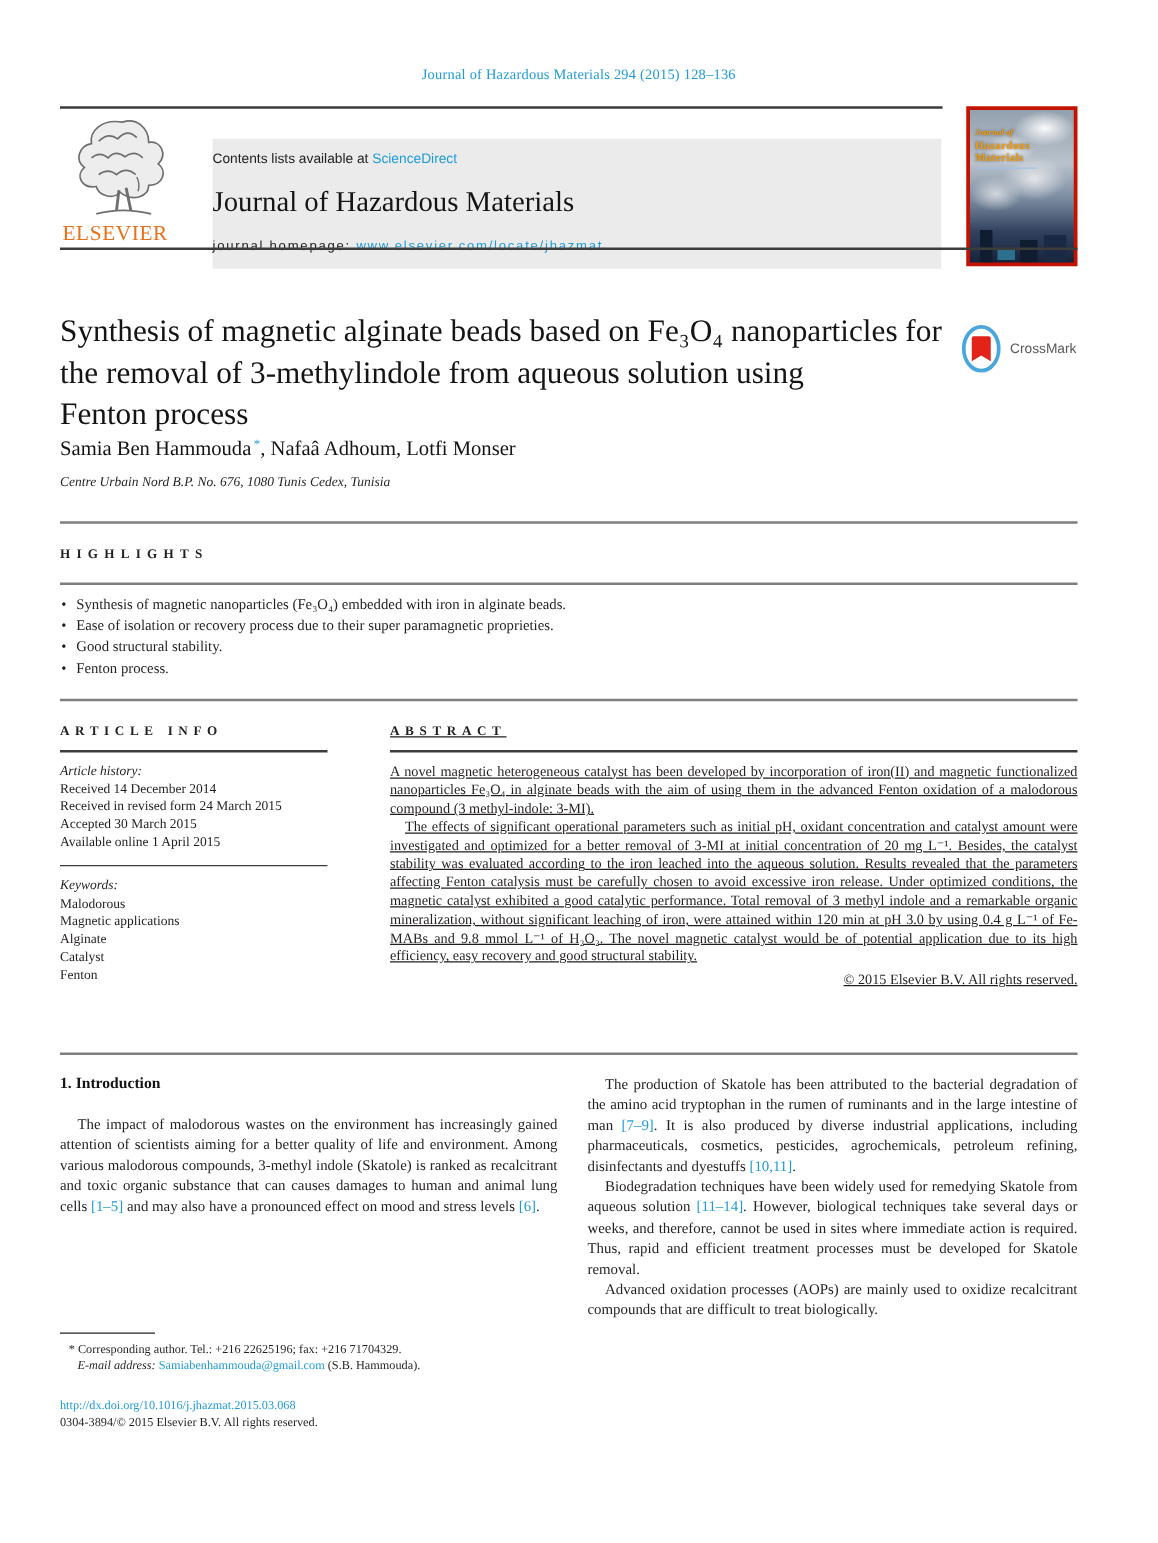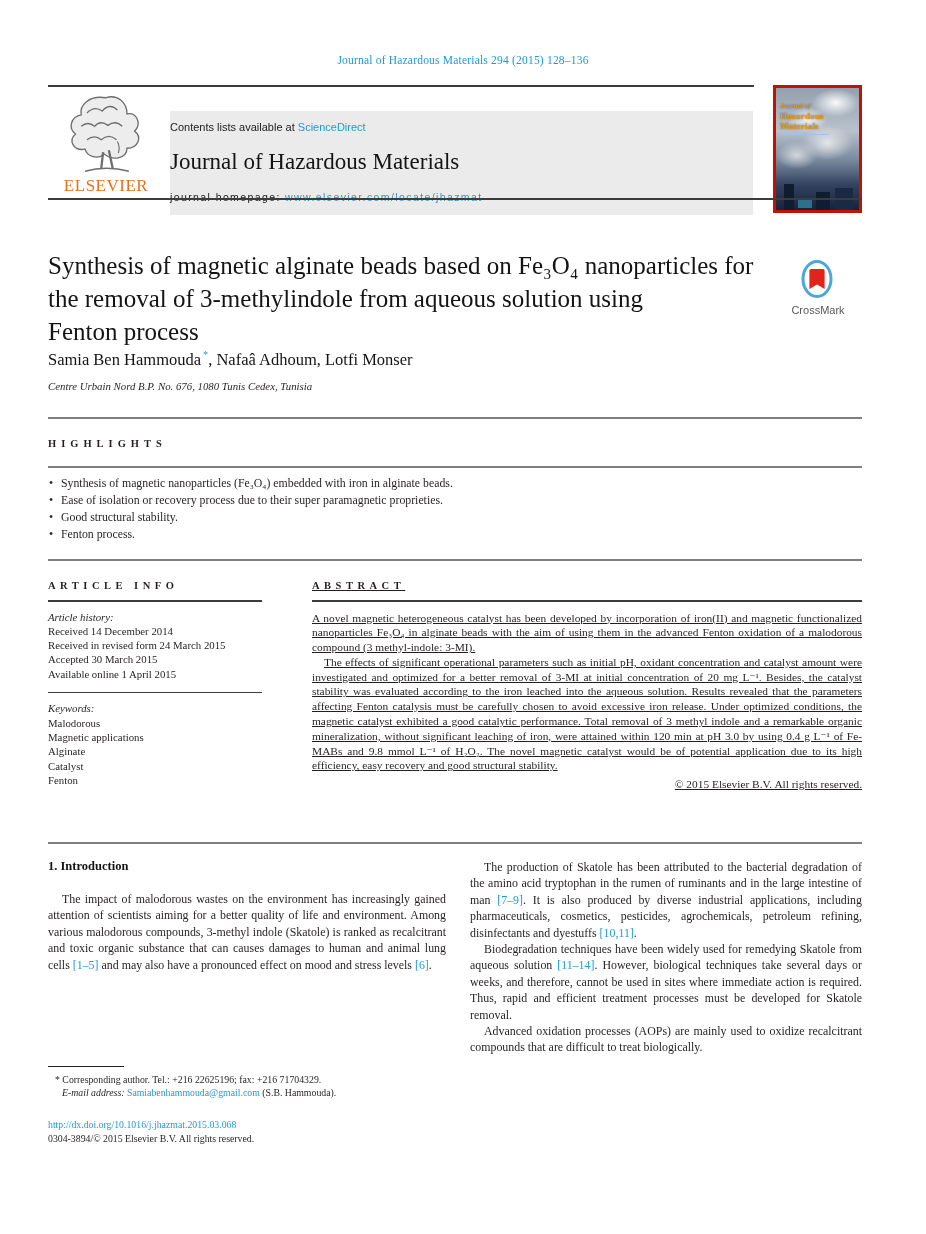--- a/index.html
+++ b/index.html
@@ -13,21 +13,21 @@
   .link{color:var(--link); cursor:pointer;}
   .ref{color:var(--link);}
   .it{font-style:italic;}
 
   .citation{position:absolute; top:54px; left:0; width:100%; text-align:center; font-size:11.5px; color:var(--link); letter-spacing:.2px;}
 
   
   .header{position:absolute; left:48px; top:85px; width:814px; height:115px;}
   .rule-top{position:absolute; top:0; left:0; width:706px; height:2px; background:var(--rule-dark);}
   .rule-bottom{position:absolute; top:113px; left:0; width:814px; height:2px; background:var(--rule-dark);}
-  .logo{position:absolute; left:2px; top:7px; width:112px; height:103px; text-align:center;}
+  .logo{position:absolute; left:2px; top:7px; width:112px; height:103px; }
   .logo .wordmark{color:var(--elsevier-orange); font-size:17px; letter-spacing:.5px; margin-top:-2px;}
   .graybox{position:absolute; left:122px; top:6px; width:583px; height:104px; background:var(--banner-gray); text-align:left;margin-top:20px;}
   .contents-line{margin-top:10px; font-size:11px; font-family:"Liberation Sans",sans-serif; color:#222;}
   .journal-title{margin-top:16px; font-size:23px; color:#141414;}
   .homepage-line{margin-top:16px; font-size:10.5px; font-family:"Liberation Sans",sans-serif; letter-spacing:1.4px; color:#222;}
 
   
   .cover{position:absolute; left:725px; top:0; width:89px; height:128px; background:var(--cover-red); padding:3px; cursor:pointer;}
   .cover-photo{position:relative; width:100%; height:100%; overflow:hidden;
     background:
@@ -41,21 +41,21 @@
   .cover-title .c2,.cover-title .c3{font-size:9px; letter-spacing:.2px;}
   .cover-rulelet{position:absolute; top:46px; left:5px; width:48px; height:1px; background:#9fc3e8;}
   .chimney{position:absolute; background:#101c30;}
   .chimney.a{left:8px; bottom:0; width:10px; height:26px;}
   .chimney.b{left:40px; bottom:0; width:14px; height:18px;}
   .chimney.c{right:6px; bottom:0; width:18px; height:22px; background:#1b2a44;}
   .tank{position:absolute; left:22px; bottom:2px; width:14px; height:8px; background:#2e6f8e;}
 
   
   .title{position:absolute; left:48px; top:249px; width:715px; font-size:25px; line-height:33px; color:#141414;}
-  .crossmark{position:absolute; left:768px; top:258px; width:100px; display:flex; align-items:center; gap:4px; cursor:pointer;flex-direction:column;}
+  .crossmark{position:absolute; left:768px; top:258px; width:100px; display:flex; align-items:center; gap:4px; cursor:pointer;}
   .crossmark .cm-label{font-size:11px; color:#58595b; font-family:"Liberation Sans",sans-serif;}
 
   .authors{position:absolute; left:48px; top:349px; font-size:16.5px; color:#141414;}
   .authors .marker{color:var(--link); vertical-align:super; font-size:62%; padding-left:2px;}
   .affiliation{position:absolute; left:48px; top:380px; font-size:10.8px; font-style:italic; line-height:13.5px;}
 
   .rule{position:absolute; left:48px; width:814px; height:2px; background:var(--rule-gray);}
 
   .hl-heading{position:absolute; left:48px; top:438px; font-size:10.5px; font-weight:bold; letter-spacing:5px;}
   .hl-list{position:absolute; left:48px; top:475px; width:814px; font-size:11.8px; line-height:17px;}

